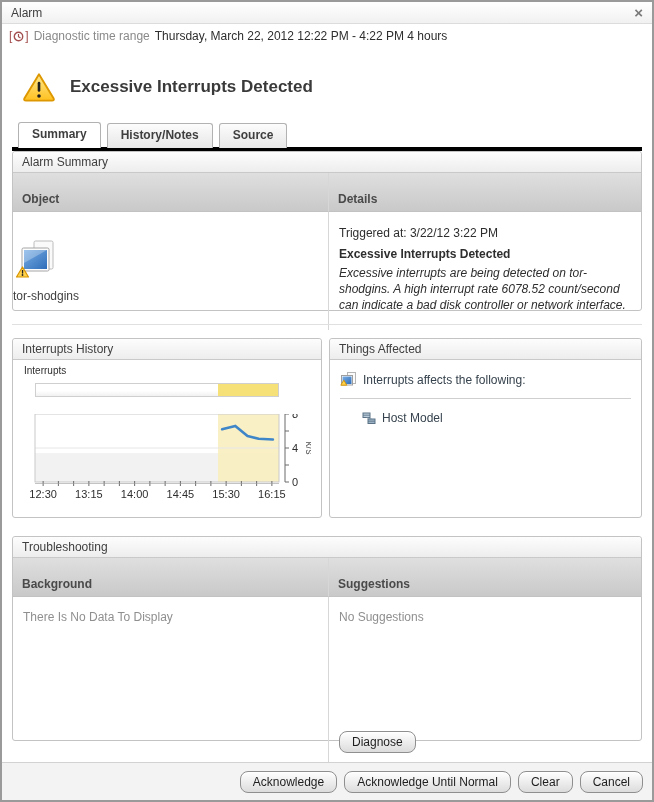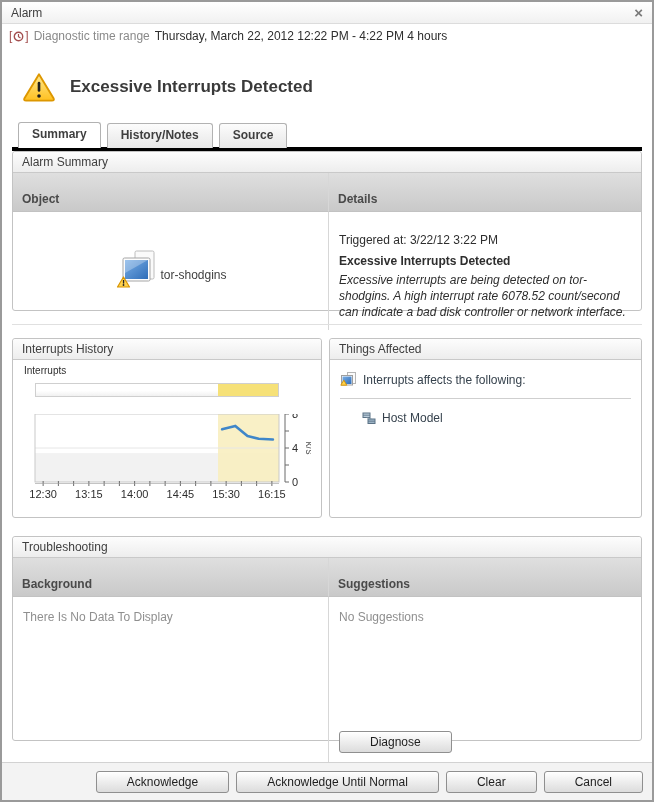--- a/index.html
+++ b/index.html
@@ -39,23 +39,23 @@
   .grid-head { display:flex; }
   .grid-head .gcell { background:linear-gradient(#dfdfdf,#c9c9c9); color:#4a4a4a; font-weight:bold;
     padding:19px 9px; height:20px; border-bottom:1px solid #c2c2c2; }
   .grid-body { display:flex; }
   .col-l { width:316px; border-right:1px solid #d7d7d7; }
   .col-r { flex:1; }
 
   
   .alarm-summary { height:160px; }
   .as-body { height:118px; }
-  .object-cell { display:flex; flex-direction:row; align-items:center; justify-content:center; }
+  .object-cell { display:flex; flex-direction:column; align-items:flex-start; justify-content:center; }
   .object-name { margin-top:7px; color:#3f3f3f; cursor:pointer; }
-  .details-cell { padding:21px 10px 0; }
+  .details-cell { padding:14px 10px 0; }
   .triggered { margin-bottom:7px; color:#2e2e2e; }
   .det-heading { font-weight:bold; color:#2e2e2e; margin-bottom:4px; }
   .det-desc { color:#2e2e2e; line-height:1.35;font-style:italic; }
 
   .hdivider { border-top:1px solid #e0e0e0; margin:13px 0; }
 
   
   .middle-row { display:flex; gap:7px; height:180px; }
   .ih-panel { width:310px; flex:0 0 310px; }
   .ta-panel { flex:1; }
@@ -70,22 +70,22 @@
   .ta-msg-row { display:flex; align-items:center; gap:6px; color:#36424d; }
   .ta-divider { border-top:1px solid #cfcfcf; margin:10px 0 12px; }
   .ta-item { display:flex; align-items:center; gap:6px; margin-left:22px; color:#36424d; cursor:pointer; }
 
   
   .trouble { margin-top:18px; height:205px; }
   .tr-body { height:184px; }
   .tr-cell { padding:13px 10px; color:#8f8f8f; }
   .sugg-cell { display:flex; flex-direction:column; align-items:flex-start; }
 
-  .btn { border:1px solid #8f8f8f; border-radius:3px; background:linear-gradient(#ffffff,#dcdcdc);
-    color:#1e1e1e; font-size:12px; font-family:inherit; padding:3px 30px; cursor:pointer; box-shadow:0 1px 0 rgba(255,255,255,.7) inset; }
+  .btn { border:1px solid #8f8f8f; border-radius:8px; background:linear-gradient(#ffffff,#dcdcdc);
+    color:#1e1e1e; font-size:12px; font-family:inherit; padding:3px 12px; cursor:pointer; box-shadow:0 1px 0 rgba(255,255,255,.7) inset; }
   .diagnose-btn { margin-top:auto; margin-bottom:15px; }
 
   
   .footer { flex:0 0 38px; margin-top:auto; background:#f3f3f3; border-top:1px solid #d2d2d2;
     display:flex; align-items:center; justify-content:flex-end; gap:7px; padding:0 9px; }
 </style>
 </head>
 <body>
 
 <div class="dialog">

